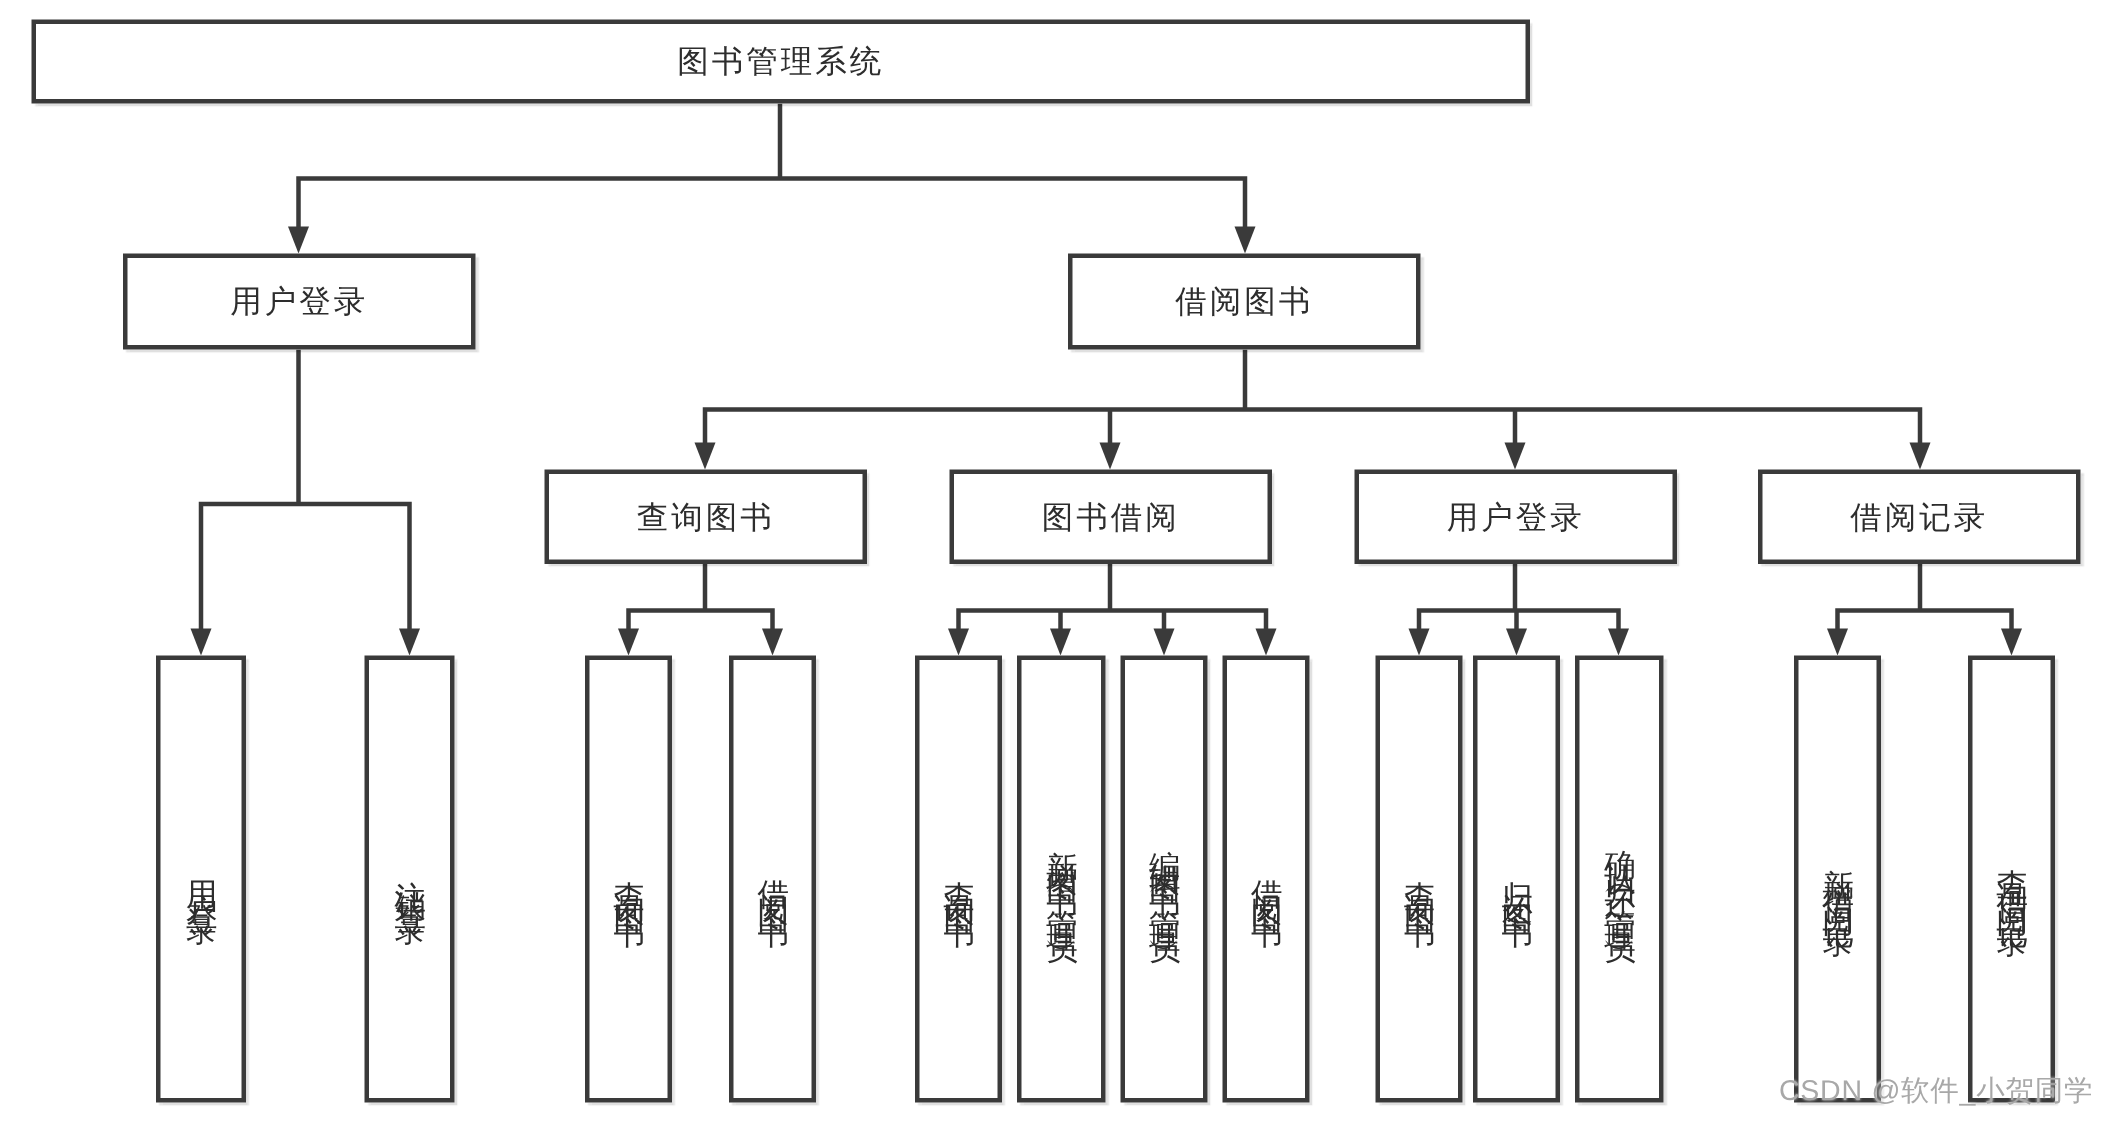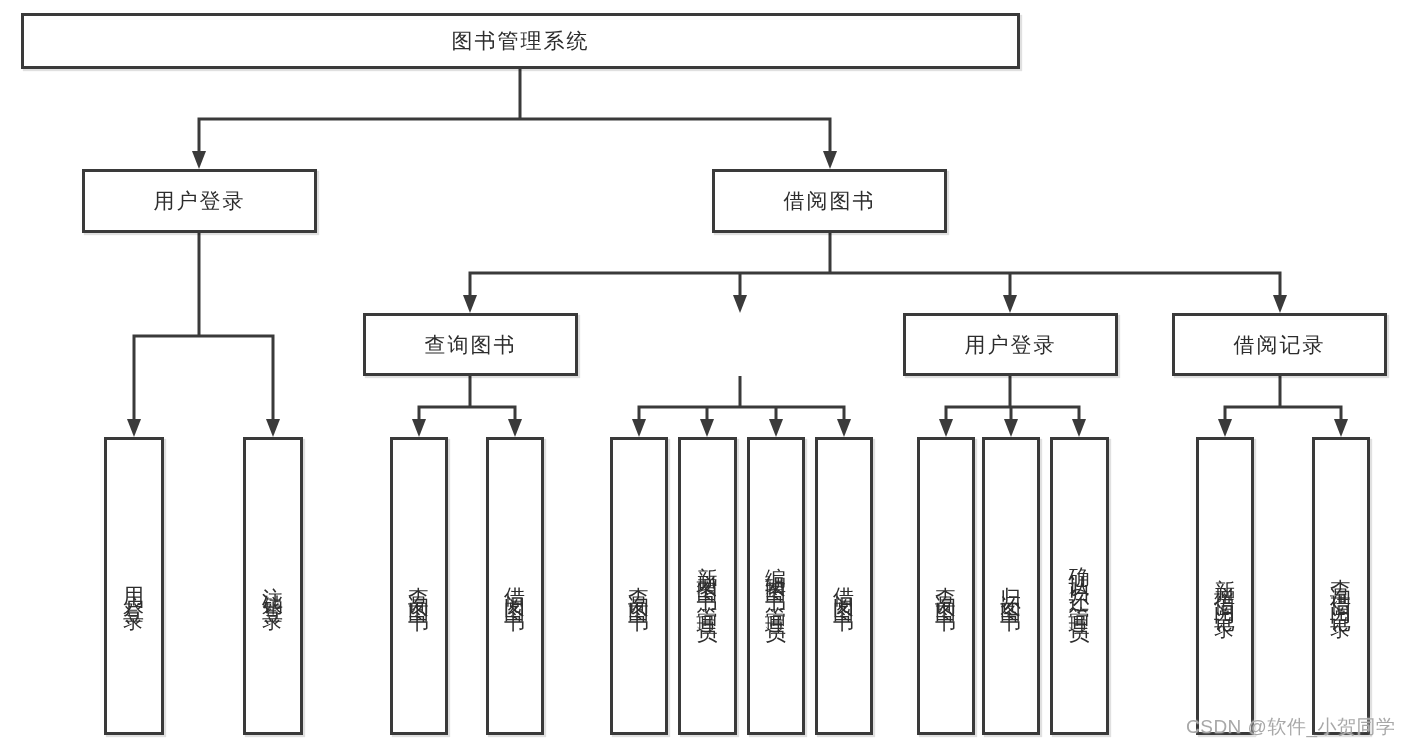--- a/index.html
+++ b/index.html
@@ -67,20 +67,21 @@
       <polygon points="1334,419 1348,419 1341,437"></polygon>
     </g>
   </svg>
 
   <div class="box hbox" style="left:21px;top:13px;width:999px;height:56px">图书管理系统</div>
 
   <div class="box hbox" style="left:82px;top:169px;width:235px;height:64px">用户登录</div>
   <div class="box hbox" style="left:712px;top:169px;width:235px;height:64px">借阅图书</div>
 
   <div class="box hbox" style="left:363px;top:313px;width:215px;height:63px">查询图书</div>
+  <div class="box hbox" style="left:633px;top:313px;width:215px;height:63px">图书借阅</div>
   <div class="box hbox" style="left:903px;top:313px;width:215px;height:63px">用户登录</div>
   <div class="box hbox" style="left:1172px;top:313px;width:215px;height:63px">借阅记录</div>
 
   <div class="box vbox" style="left:104px;top:437px;width:60px;height:298px">用户登录</div>
   <div class="box vbox" style="left:243px;top:437px;width:60px;height:298px">注销登录</div>
 
   <div class="box vbox" style="left:390px;top:437px;width:58px;height:298px">查询图书</div>
   <div class="box vbox" style="left:486px;top:437px;width:58px;height:298px">借阅图书</div>
 
   <div class="box vbox" style="left:610px;top:437px;width:58px;height:298px">查询图书</div>

